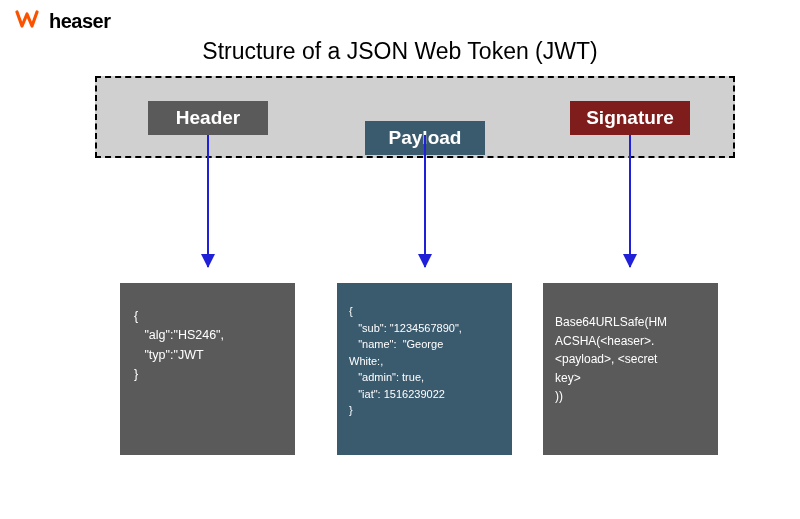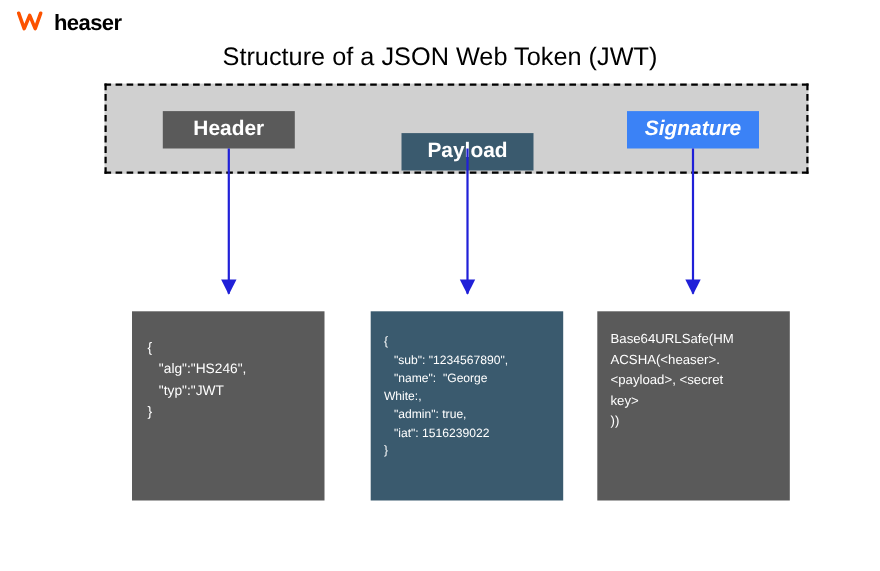--- a/index.html
+++ b/index.html
@@ -66,23 +66,22 @@
     .label-header {
       background: #5a5a5a;
       left: 148px;
     }
     .label-payload {
       background: #3a5a6e;
       left: 365px;
       margin-top: 20px;
     }
     .label-signature {
-      background: #3b82f6;
+      background: #7f1d1d;
       left: 570px;
-      font-style: italic;
     }
     .arrow {
       position: absolute;
       top: 135px;
       width: 2px;
       height: 132px;
       background: #2020d8;
     }
     .arrow::after {
       content: '';
@@ -118,21 +117,21 @@
       background: #3a5a6e;
       left: 337px;
       font-size: 11px;
       padding: 20px 12px;
       line-height: 1.5;
     }
     .code-signature {
       background: #5a5a5a;
       left: 543px;
       font-size: 12px;
-      padding: 16px 12px;
+      padding: 30px 12px;
     }
   </style>
 </head>
 <body>
 
 <div class="logo">
   <span>
     <svg class="logo-icon" viewBox="0 0 28 22">
       <path d="M 2 4 L 7 18 L 12 6 L 17 18 L 22 4" stroke="#fc5200" stroke-width="3.2" fill="none" stroke-linecap="round" stroke-linejoin="round"></path>
     </svg>

